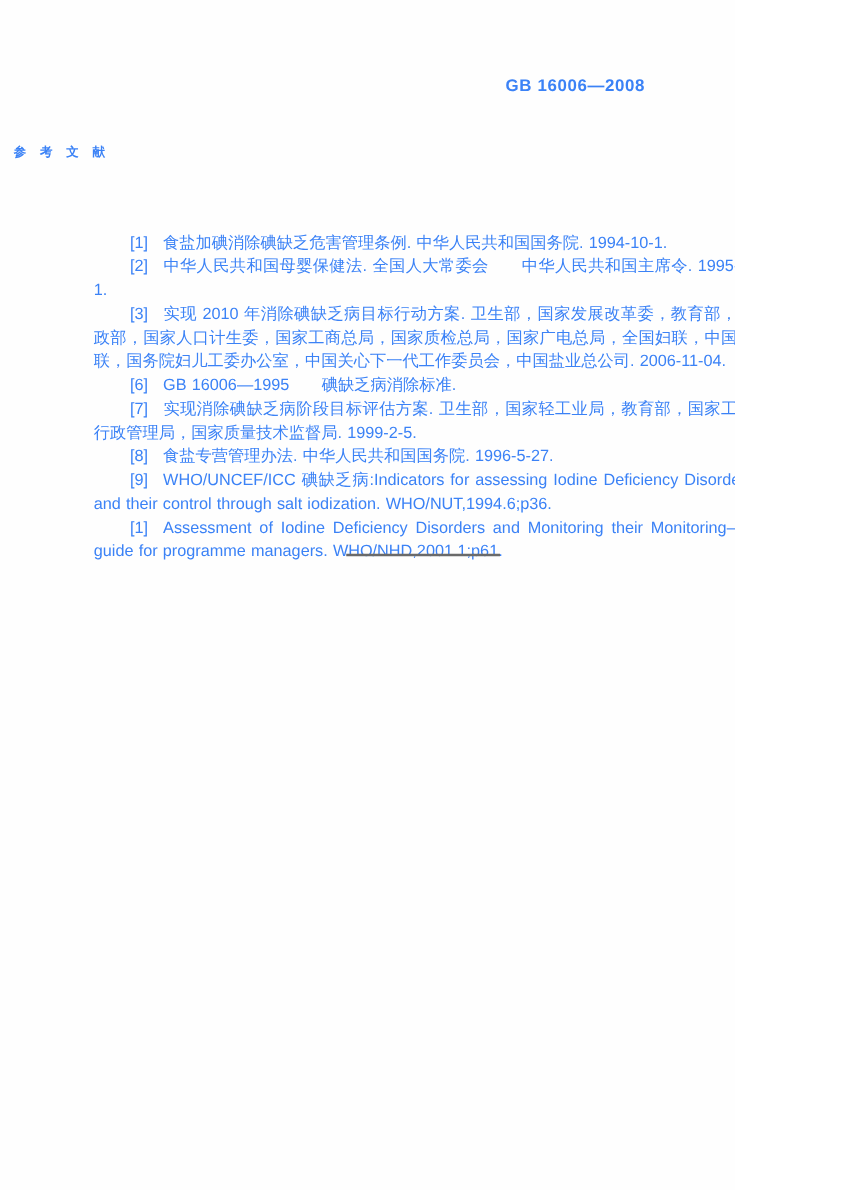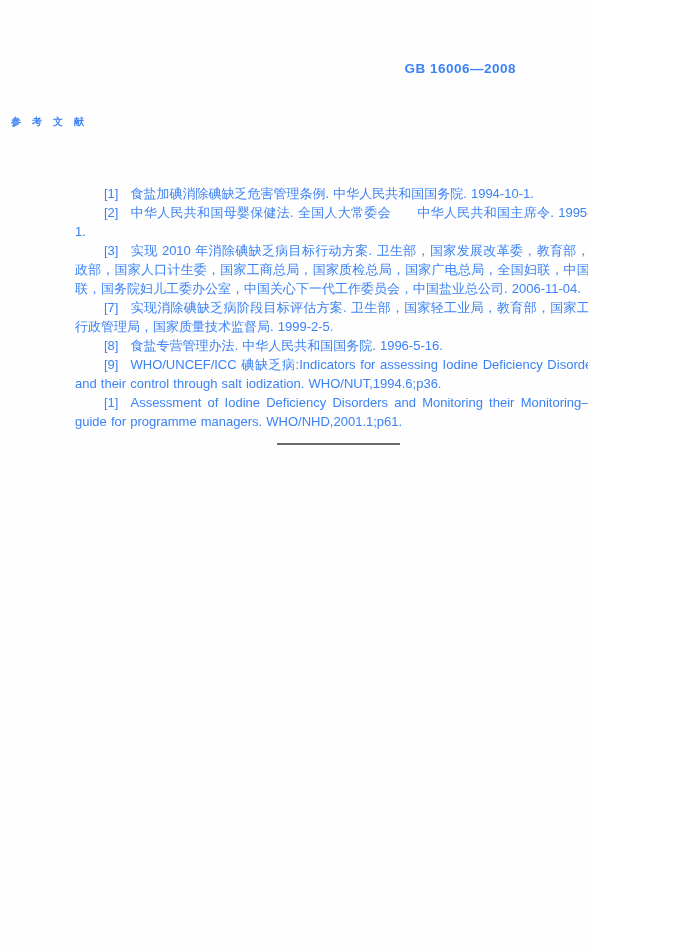--- a/index.html
+++ b/index.html
@@ -82,27 +82,30 @@
   <p class="ref">
     <span class="ref-label">[2]</span><span>中华人民共和国母婴保健法. 全国人大常委会　　中华人民共和国主席令. 1995-6-1.</span>
   </p>
 
   <p class="ref">
     <span class="ref-label">[3]</span><span>实现 2010 年消除碘缺乏病目标行动方案. 卫生部，国家发展改革委，教育部，财政部，国家人口计生委，国家工商总局，国家质检总局，国家广电总局，全国妇联，中国残联，国务院妇儿工委办公室，中国关心下一代工作委员会，中国盐业总公司. 2006-11-04.</span>
   </p>
 
 
 
+  <p class="ref">
+    <span class="ref-label">[6]</span><span>GB 16006—1995　　碘缺乏病消除标准.</span>
+  </p>
 
   <p class="ref">
     <span class="ref-label">[7]</span><span>实现消除碘缺乏病阶段目标评估方案. 卫生部，国家轻工业局，教育部，国家工商行政管理局，国家质量技术监督局. 1999-2-5.</span>
   </p>
 
   <p class="ref">
-    <span class="ref-label">[8]</span><span>食盐专营管理办法. 中华人民共和国国务院. 1996-5-16.</span>
+    <span class="ref-label">[8]</span><span>食盐专营管理办法. 中华人民共和国国务院. 1996-5-27.</span>
   </p>
 
   <p class="ref">
     <span class="ref-label">[9]</span><span>WHO/UNCEF/ICC 碘缺乏病:Indicators for assessing Iodine Deficiency Disorders and their control through salt iodization. WHO/NUT,1994.6;p36.</span>
   </p>
 
   <p class="ref">
     <span class="ref-label">[1]</span><span>Assessment of Iodine Deficiency Disorders and Monitoring their Monitoring—A guide for programme managers. WHO/NHD,2001.1;p61.</span>
   </p>
 </div>

